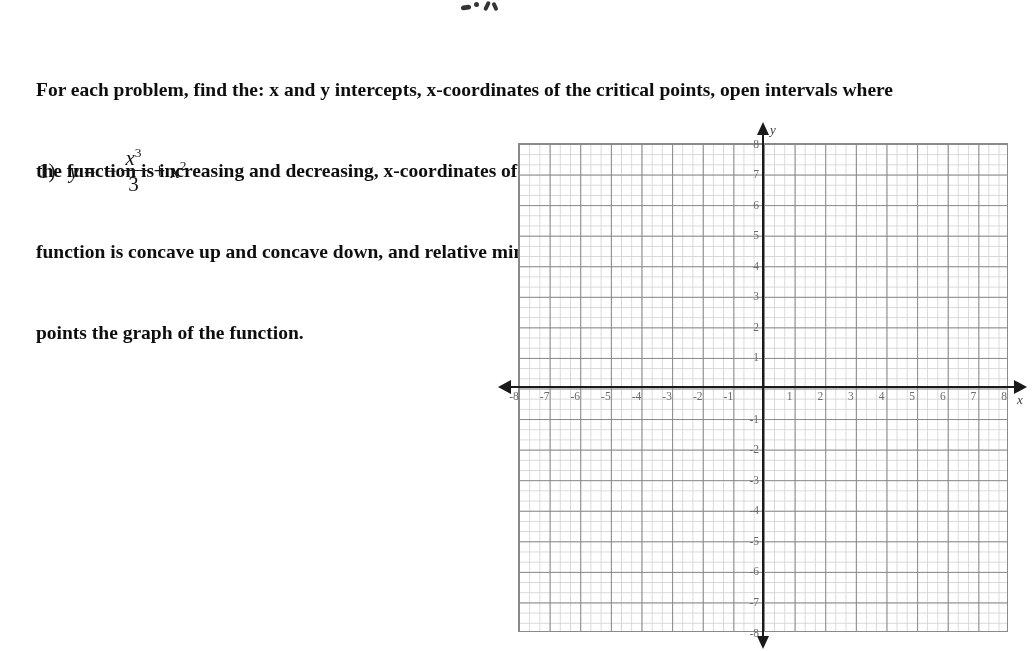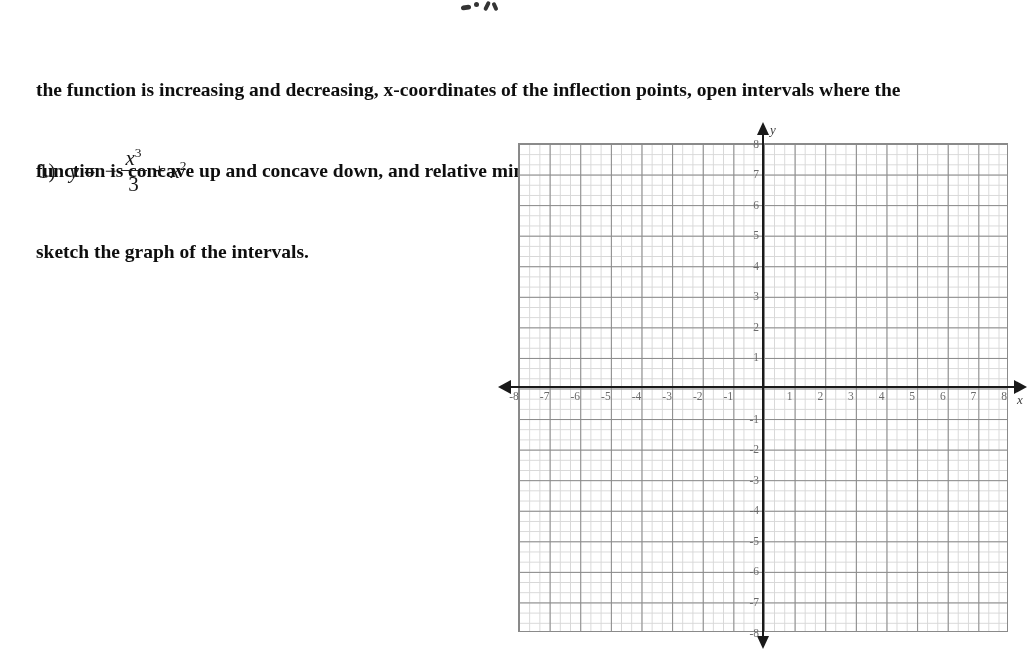--- a/index.html
+++ b/index.html
@@ -81,23 +81,24 @@
 <body>
 
 <div>
   <div class="artifact a1"></div>
   <div class="artifact a2"></div>
   <div class="artifact a3"></div>
   <div class="artifact a4"></div>
 </div>
 
 <div class="instructions">
+  <div>For each problem, find the: x and y intercepts, x-coordinates of the critical points, open intervals where</div>
   <div>the function is increasing and decreasing, x-coordinates of the inflection points, open intervals where the</div>
   <div>function is concave up and concave down, and relative minima and maxima.  Using this information,</div>
-  <div>sketch the graph of the intervals.</div>
+  <div>points the graph of the function.</div>
 </div>
 
 <div class="problem">
   <span class="prob-num">1)</span>
   <span class="eq">
     <span class="var">y</span>
     <span class="op">=</span>
     <span class="op-minus">−</span>
     <span class="frac">
       <span class="num"><span class="var">x</span><sup>3</sup></span>

